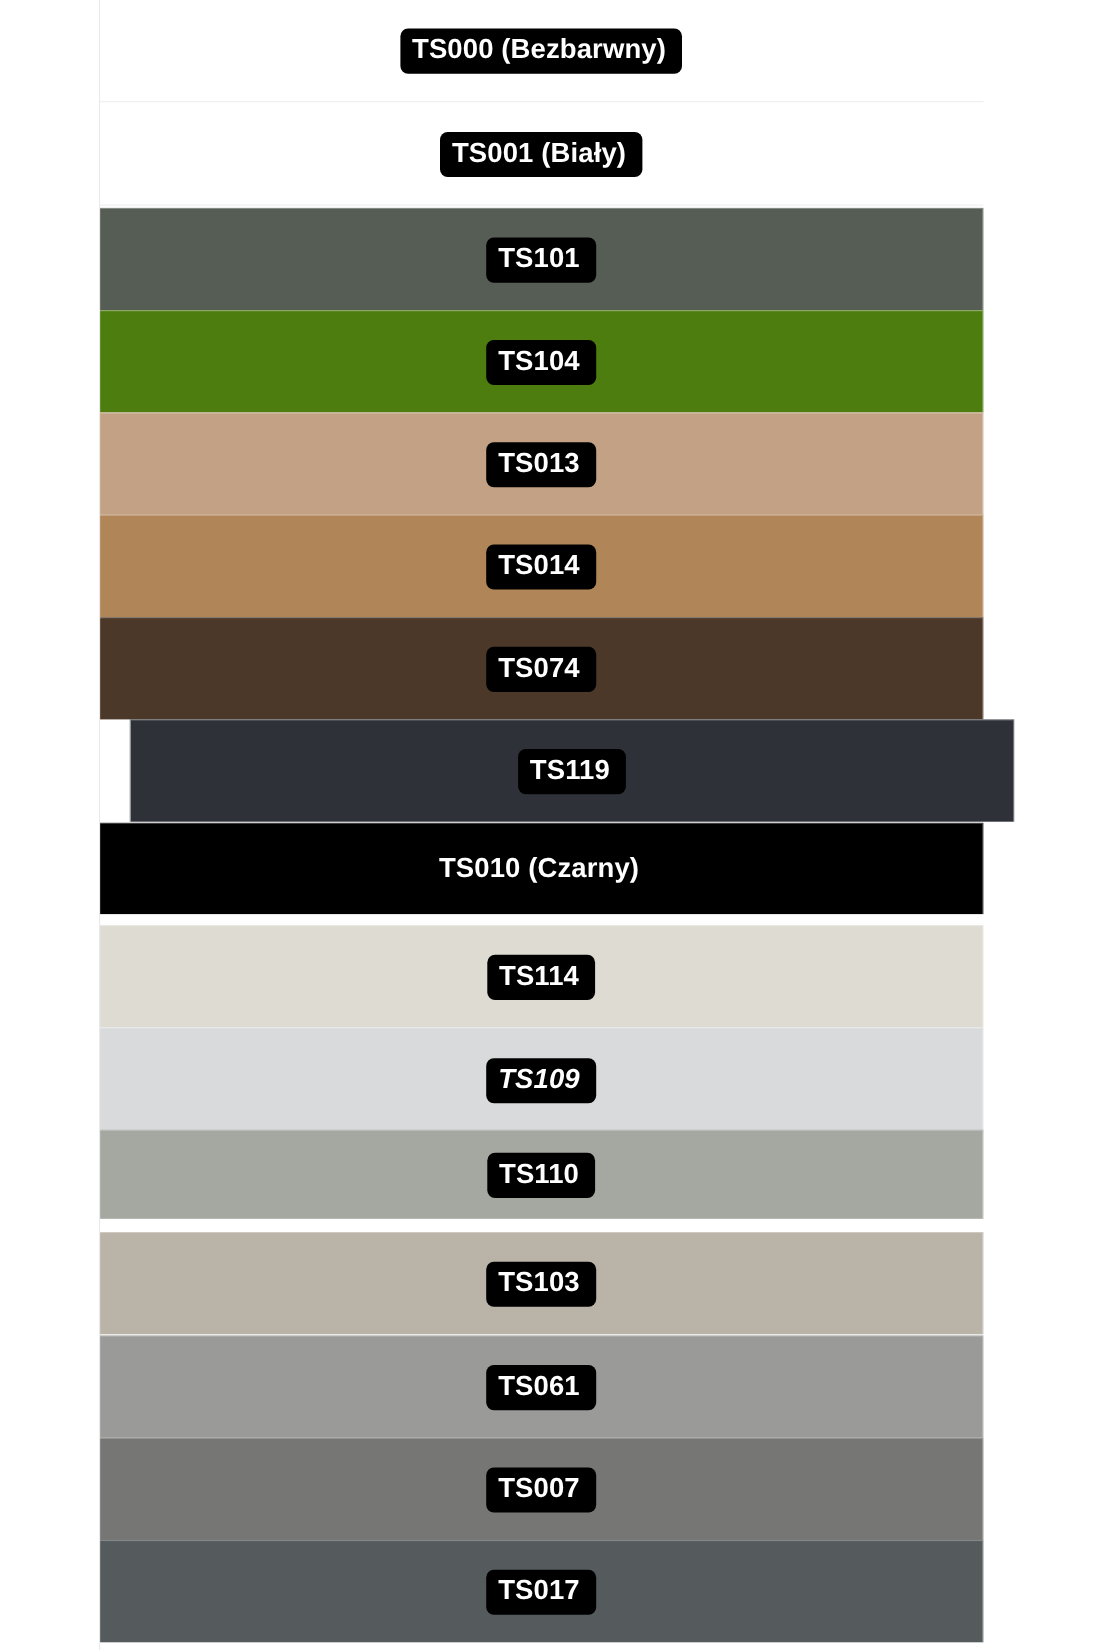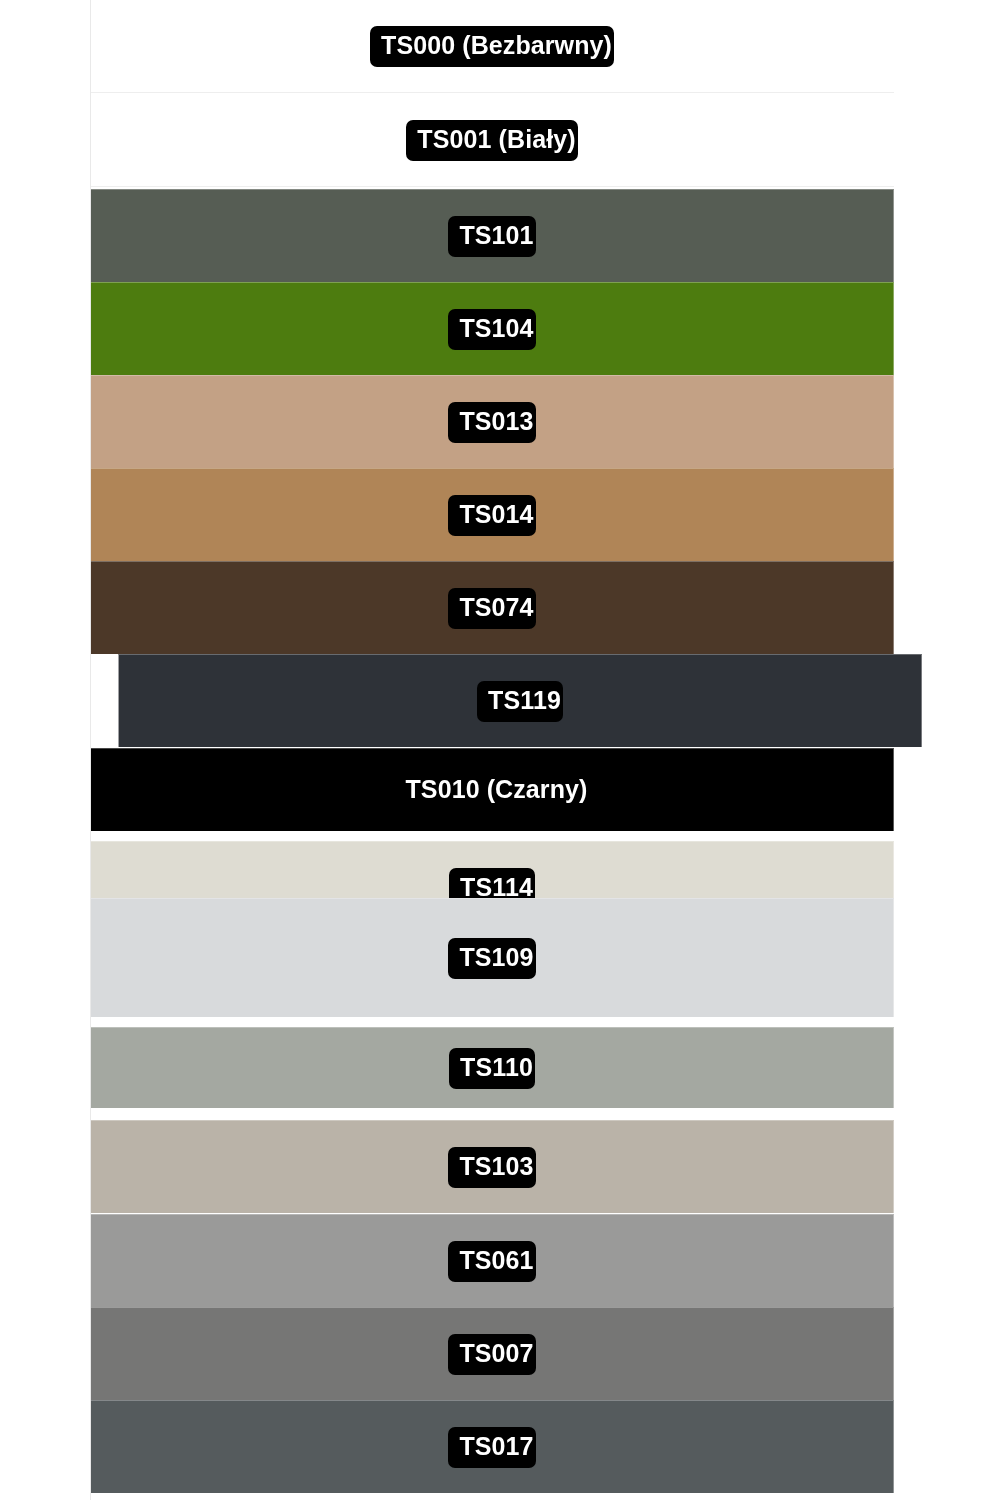--- a/index.html
+++ b/index.html
@@ -66,21 +66,21 @@
   }
 
   .swatch-label {
     display: inline-block;
     background: #000000;
     color: #ffffff;
     font-size: 25px;
     font-weight: bold;
     line-height: 1;
     letter-spacing: 0.1px;
-    padding: 7px 2px 9px 11px;
+    padding: 7px 15px 9px 11px;
     border-radius: 7px;
     white-space: nowrap;
     text-rendering: optimizeLegibility;
   }
 </style>
 </head>
 <body>
 
 <div id="swatch-chart">
   <div class="column-rule"></div>
@@ -108,21 +108,21 @@
       </li>
       <li class="swatch-row is-color" style="top: 654px; height: 93px; background: rgb(46, 50, 56); margin-left: 28px;">
         <span class="swatch-label">TS119</span>
       </li>
       <li class="swatch-row is-color" style="top: 748px; height: 83px; background: rgb(0, 0, 0);">
         <span class="swatch-label">TS010 (Czarny)</span>
       </li>
       <li class="swatch-row is-color" style="top: 841px; height: 93px; background: rgb(222, 220, 210);">
         <span class="swatch-label">TS114</span>
       </li>
-      <li class="swatch-row is-color" style="top: 898px; height: 119px; background: rgb(216, 218, 220);">
+      <li class="swatch-row is-color" style="top: 934px; height: 96px; background: rgb(216, 218, 220); font-style: italic;">
         <span class="swatch-label">TS109</span>
       </li>
       <li class="swatch-row is-color" style="top: 1027px; height: 81px; background: rgb(164, 168, 161);">
         <span class="swatch-label">TS110</span>
       </li>
       <li class="swatch-row is-color" style="top: 1120px; height: 93px; background: rgb(186, 179, 168);">
         <span class="swatch-label">TS103</span>
       </li>
       <li class="swatch-row is-color" style="top: 1214px; height: 93px; background: rgb(154, 154, 153);">
         <span class="swatch-label">TS061</span>

